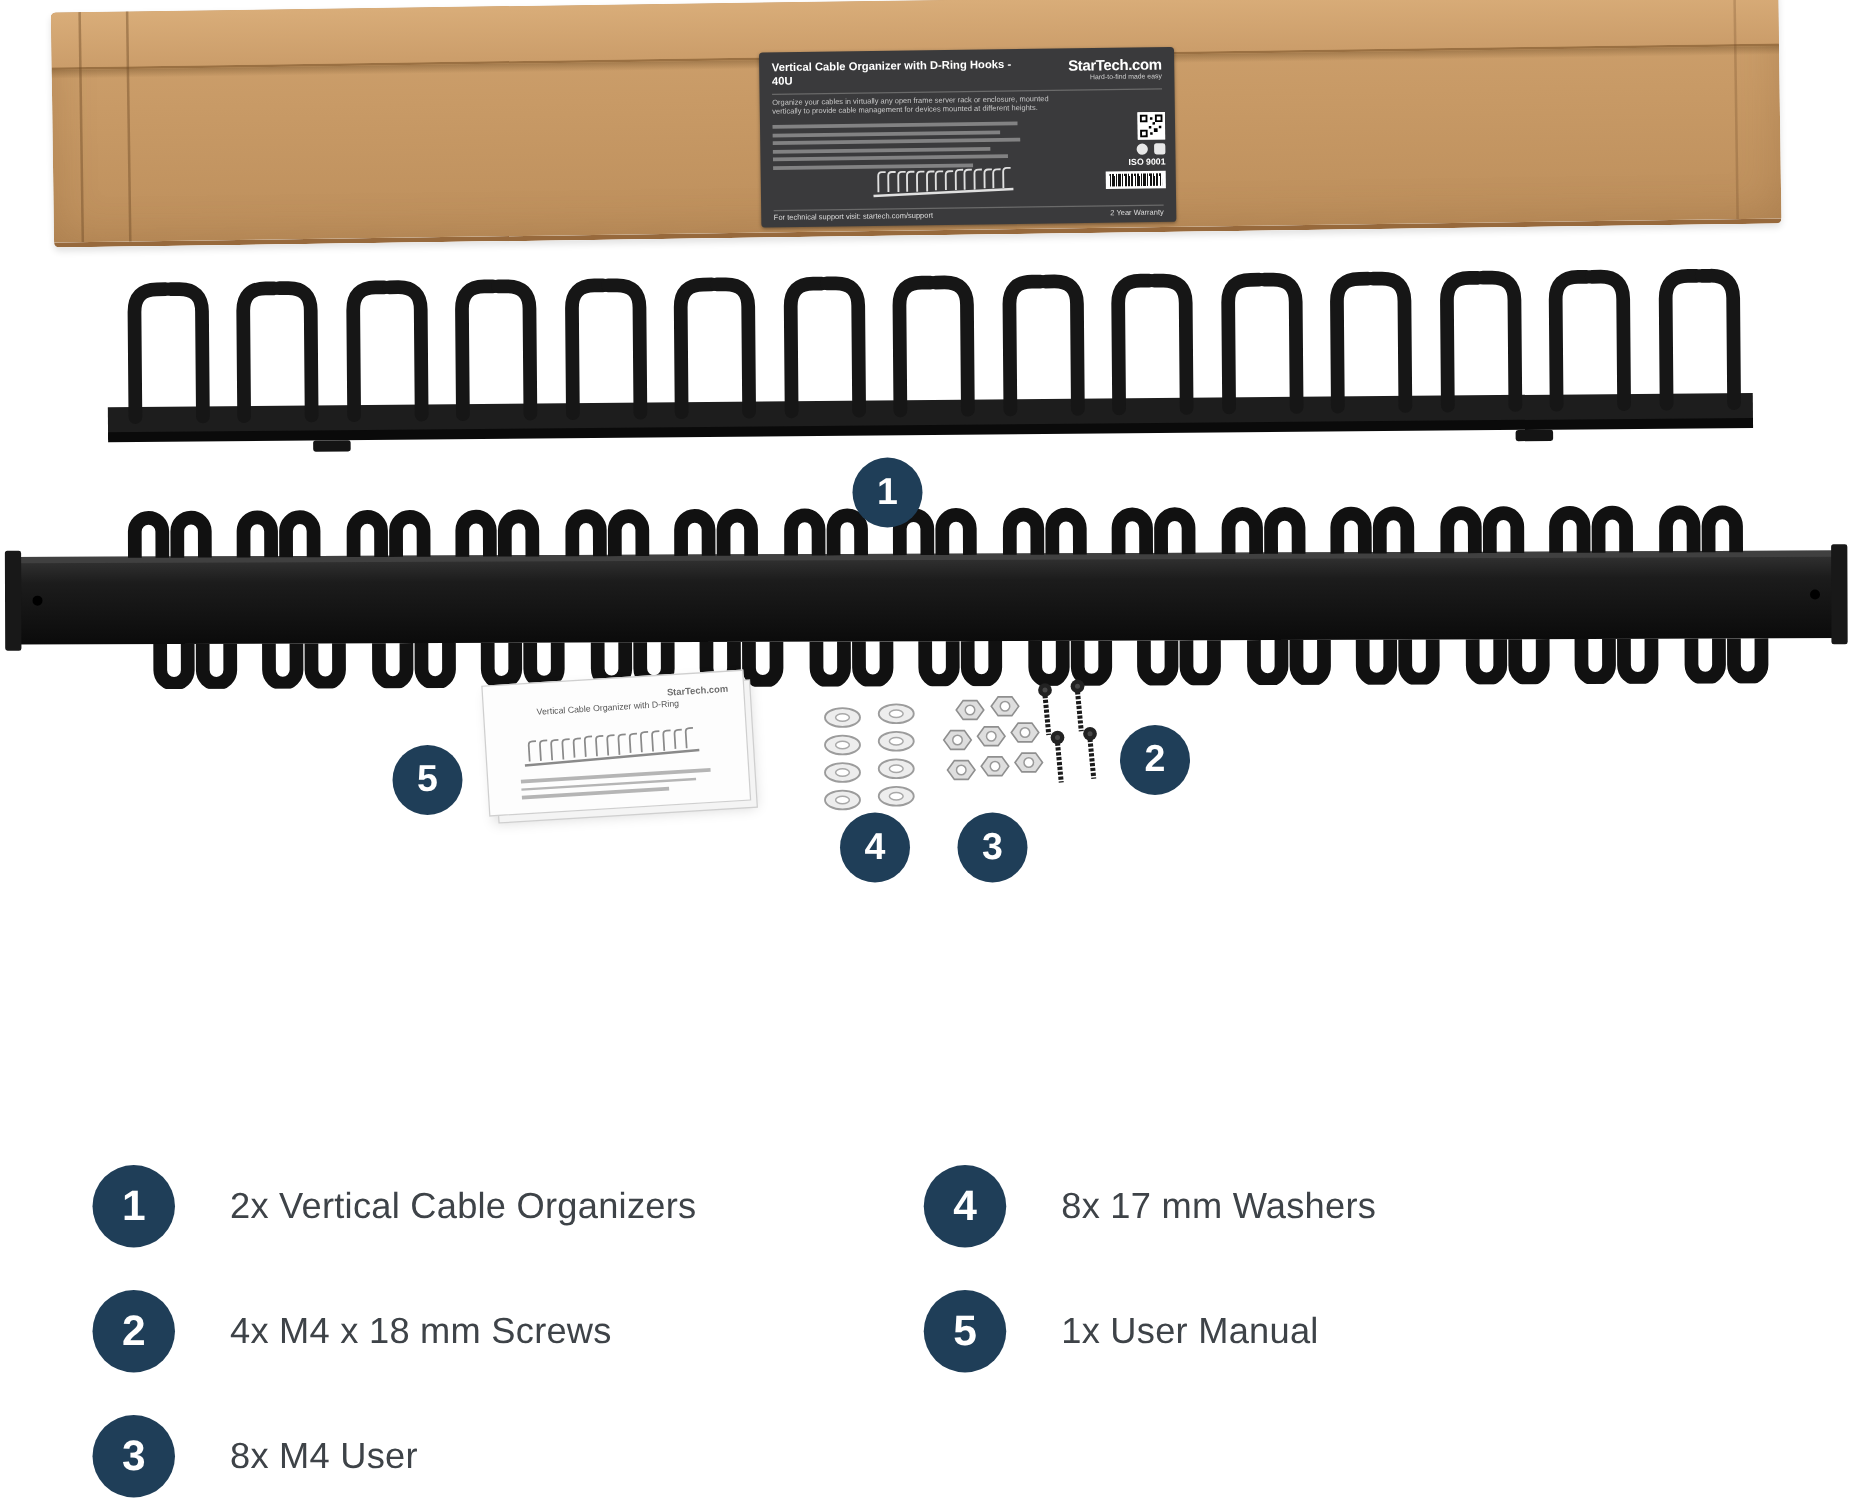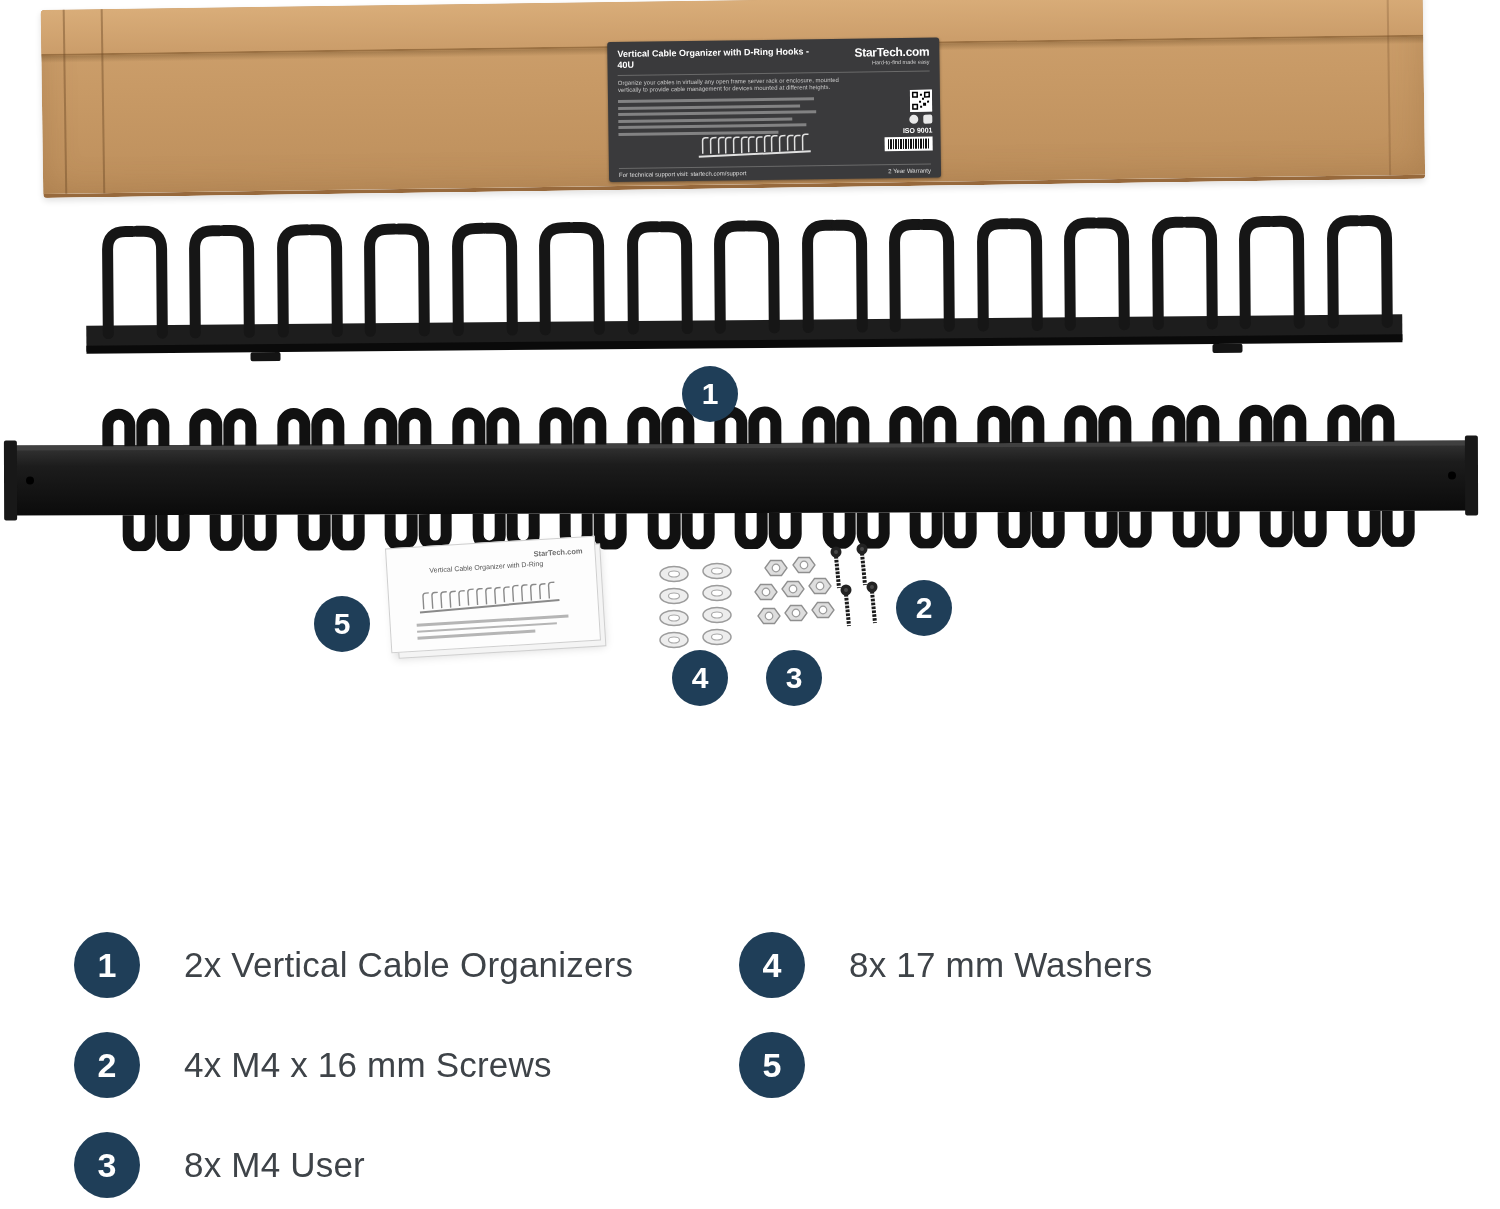--- a/index.html
+++ b/index.html
@@ -79,21 +79,21 @@
   .b2 { left:896px; top:580px; }
   .b3 { left:766px; top:650px; }
   .b4 { left:672px; top:650px; }
   .b5 { left:314px; top:596px; width:64px; height:64px; font-size:34px; }
 
   
   .legend-row { position:absolute; display:flex; align-items:center; gap:44px; }
   .legend-badge { width:66px; height:66px; border-radius:50%; background:#1f3e58; color:#fff;
                   font-size:34px; font-weight:bold; display:flex; align-items:center;
                   justify-content:center; flex:none; }
-  .legend-label { font-size:35px; color:#3e4348; letter-spacing:.2px; }
+  .legend-label { font-size:29px; color:#3e4348; letter-spacing:.2px; }
   .lr1 { left:74px;  top:932px; }
   .lr2 { left:74px;  top:1032px; }
   .lr3 { left:74px;  top:1132px; }
   .lr4 { left:739px; top:932px; }
   .lr5 { left:739px; top:1032px; }
 </style>
 </head>
 <body>
 
 <div class="stage">
@@ -315,33 +315,34 @@
   <div class="legend-row lr1">
     <div class="legend-badge">
       <span>1</span>
     </div>
     <div class="legend-label">2x Vertical Cable Organizers</div>
   </div>
   <div class="legend-row lr2">
     <div class="legend-badge">
       <span>2</span>
     </div>
-    <div class="legend-label">4x M4 x 16 mm Screws</div>
+    <div class="legend-label">4x M4 x 18 mm Screws</div>
   </div>
   <div class="legend-row lr3">
     <div class="legend-badge">
       <span>3</span>
     </div>
     <div class="legend-label">8x M4 User</div>
   </div>
   <div class="legend-row lr4">
     <div class="legend-badge">
       <span>4</span>
     </div>
     <div class="legend-label">8x 17 mm Washers</div>
   </div>
   <div class="legend-row lr5">
     <div class="legend-badge">
       <span>5</span>
     </div>
+    <div class="legend-label">1x User Manual</div>
   </div>
 
 </div>
 
 </body></html>

